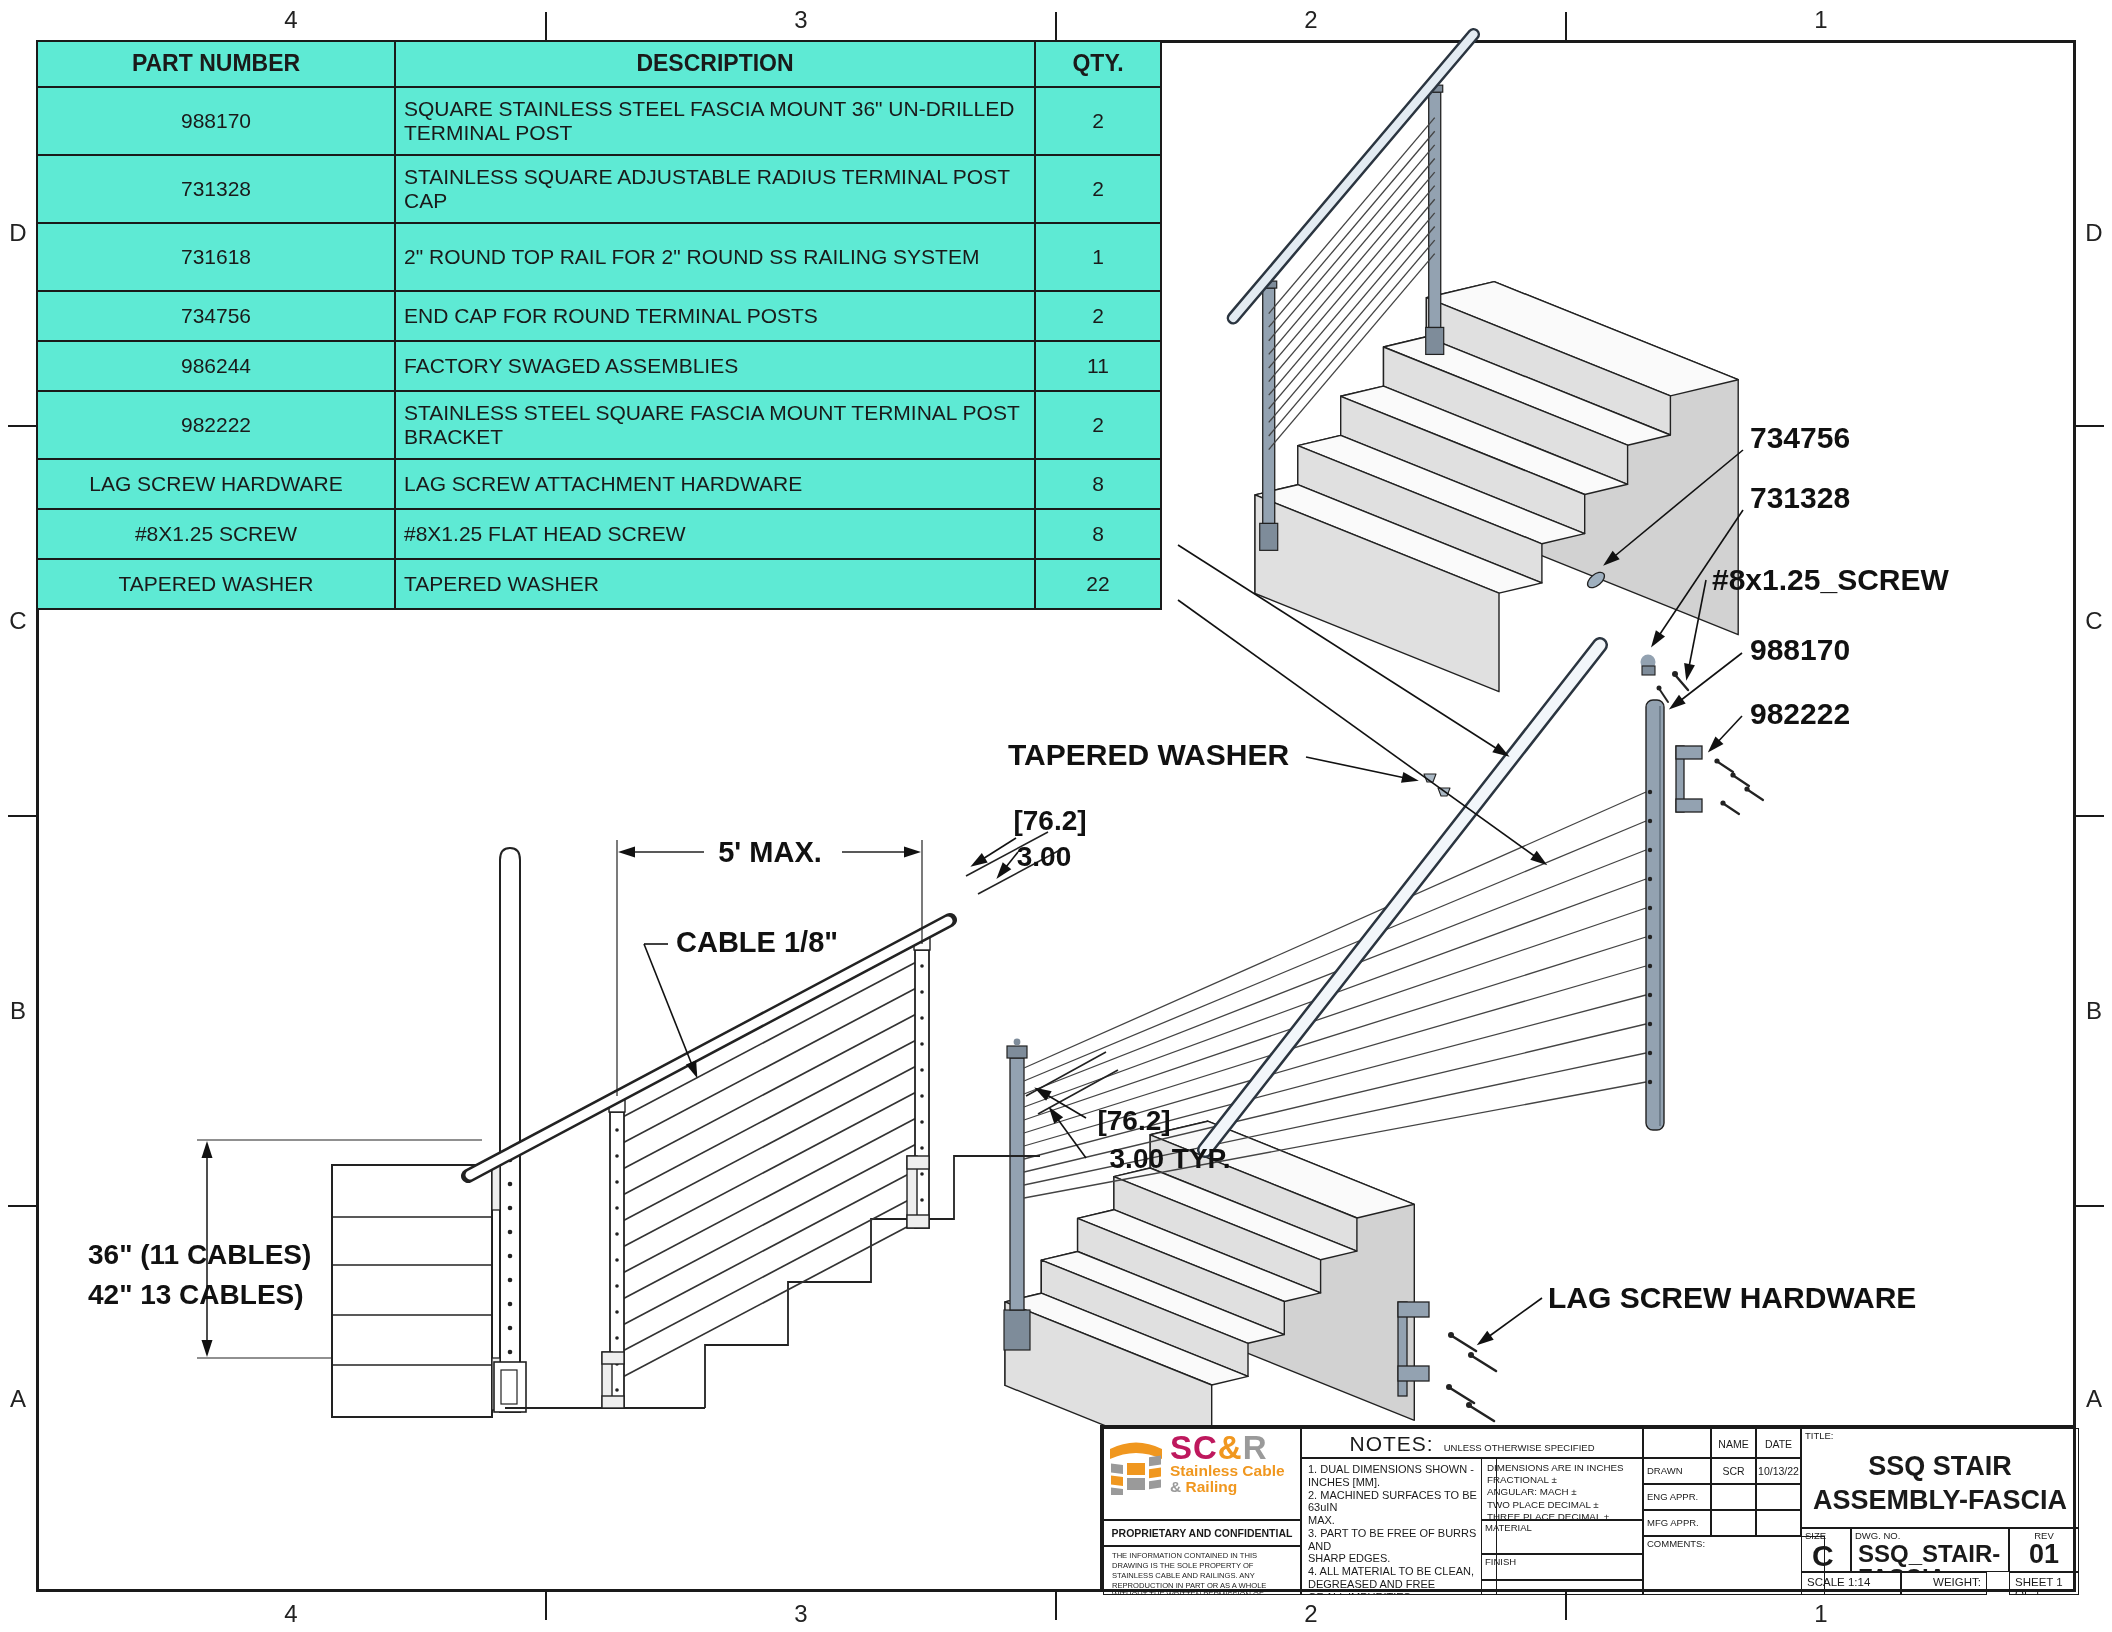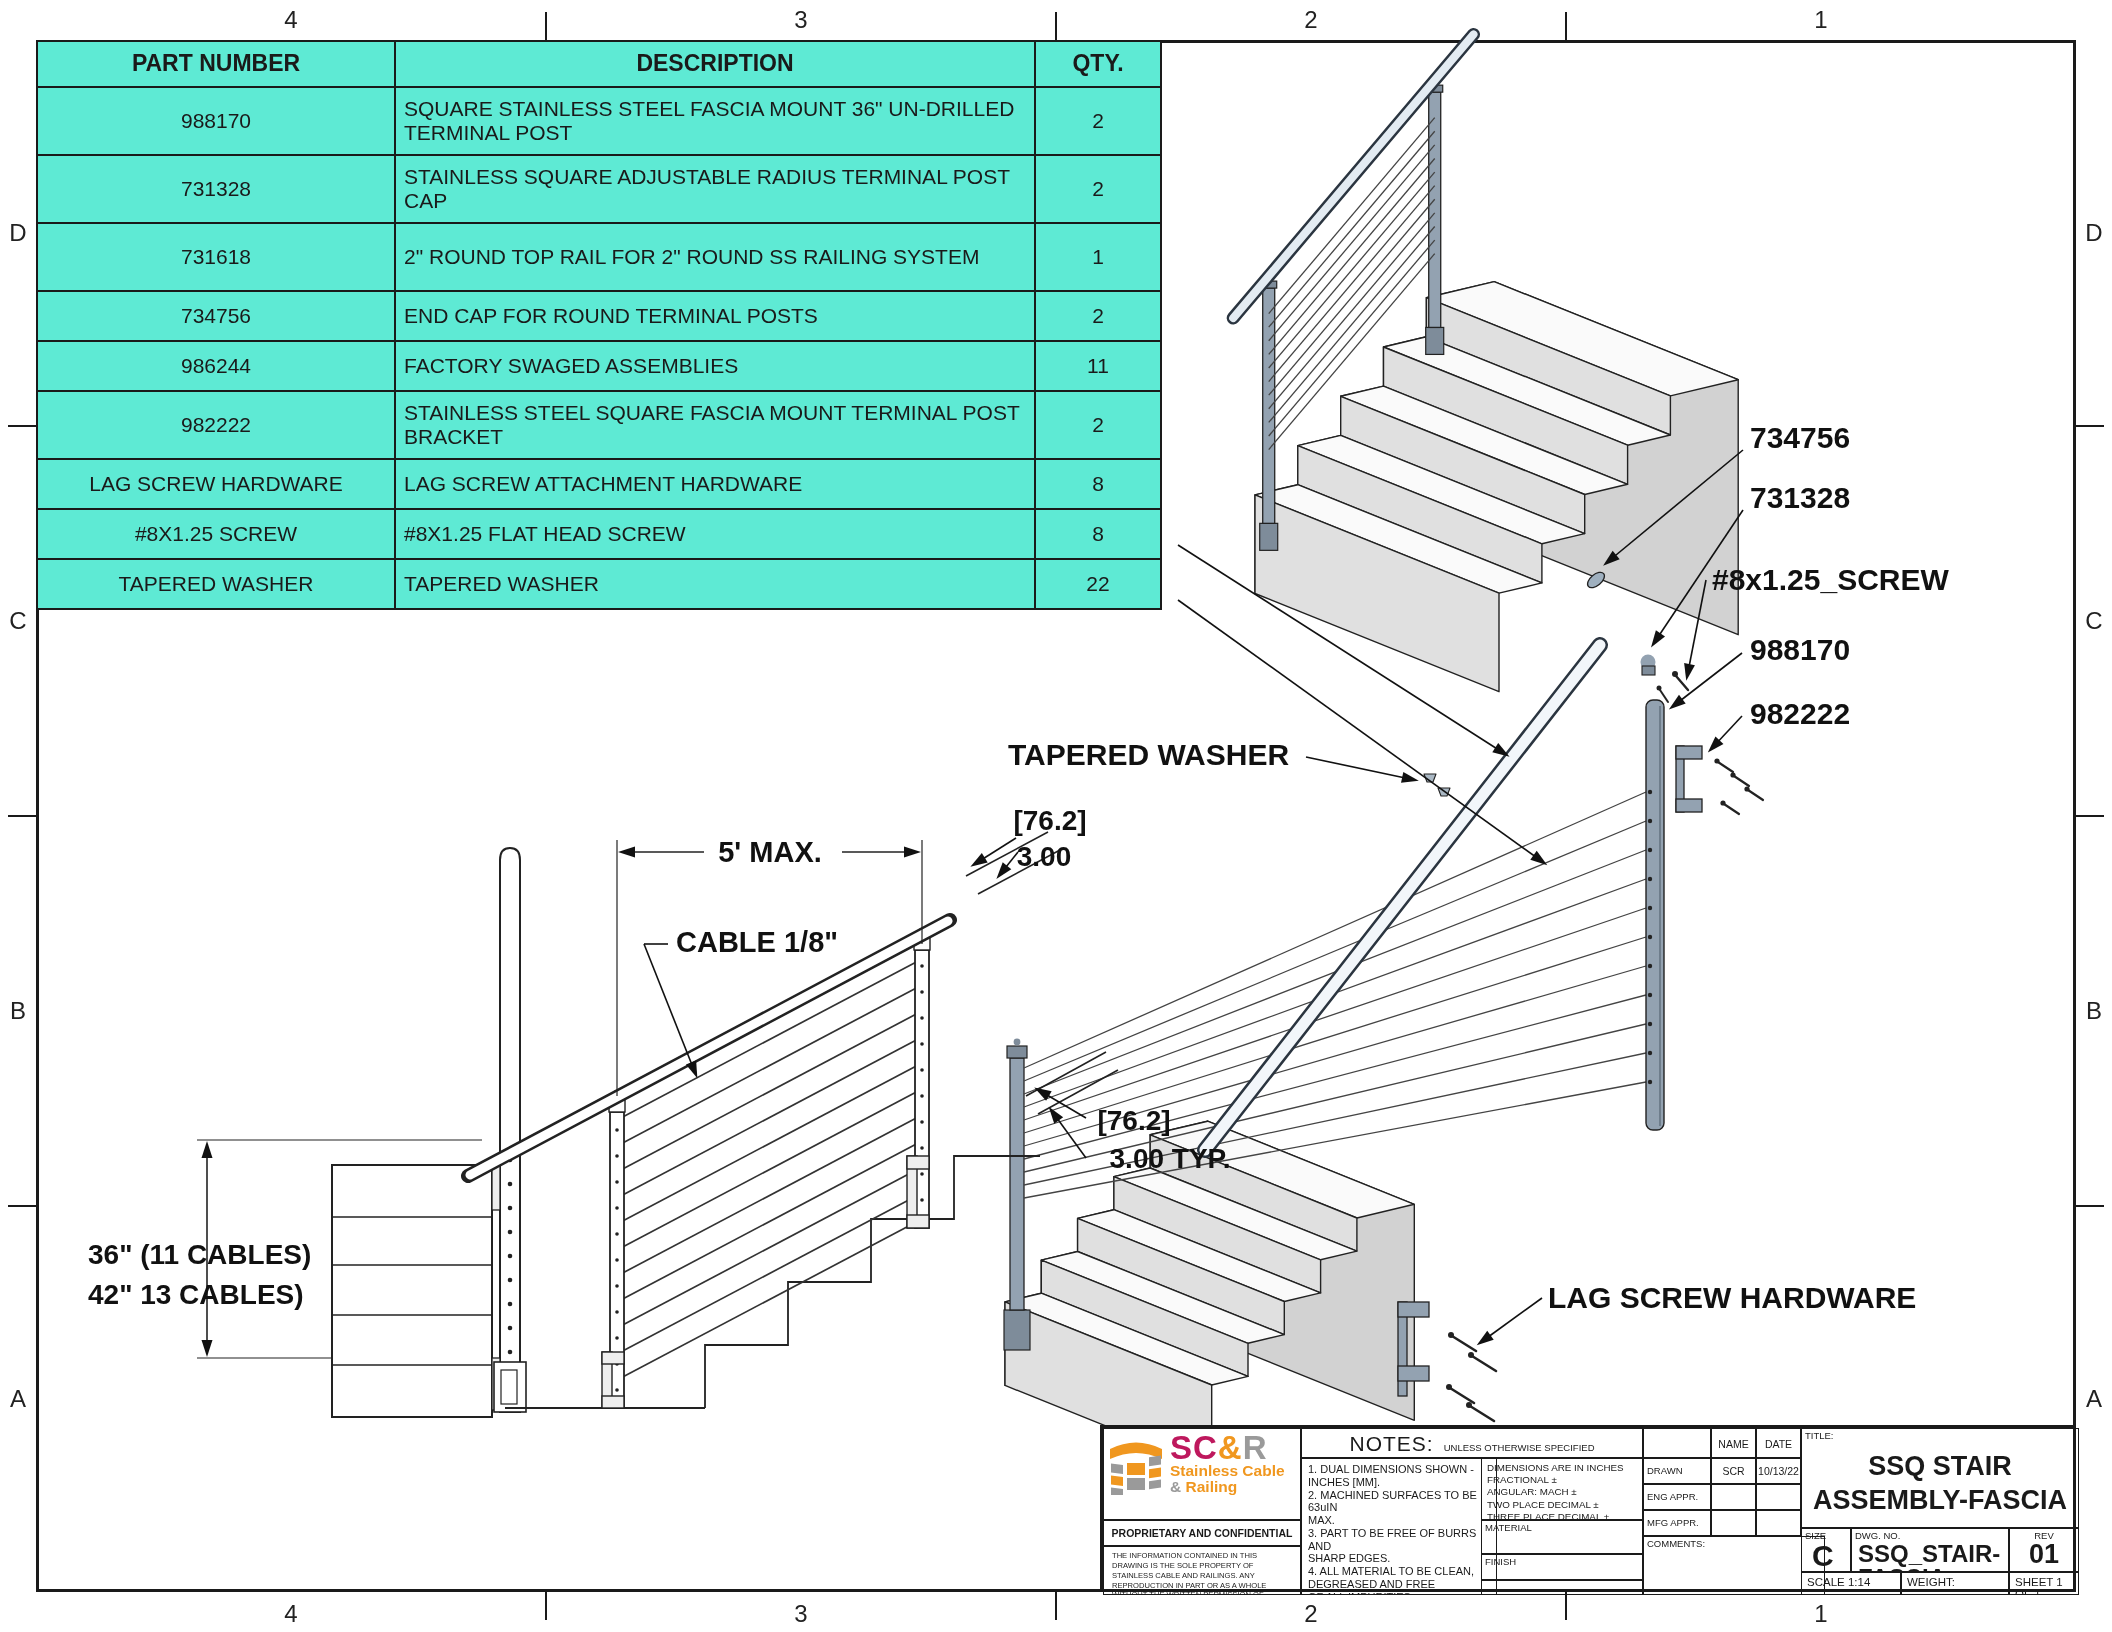--- a/index.html
+++ b/index.html
@@ -465,16 +465,16 @@
     </div>
     <div class="cell" style="left:748px;top:100px;width:158px;height:44px;">
       <div class="lab">DWG.  NO.</div>
       <div class="dwgno">SSQ_STAIR-FASCIA</div>
     </div>
     <div class="cell" style="left:906px;top:100px;width:70px;height:44px;">
       <div class="lab" style="text-align:center">REV</div>
       <div class="rev">01</div>
     </div>
     <div class="cell srow" style="left:698px;top:144px;width:100px;height:23px;">SCALE 1:14</div>
-    <div class="cell srow" style="left:798px;top:144px;width:108px;height:23px;">WEIGHT:</div>
+    <div class="cell srow" style="left:798px;top:144px;width:86px;height:23px;text-align:right;">WEIGHT:</div>
     <div class="cell srow" style="left:906px;top:144px;width:70px;height:23px;">SHEET 1 OF 1</div>
   </div>
 </div>
 
 </body></html>

